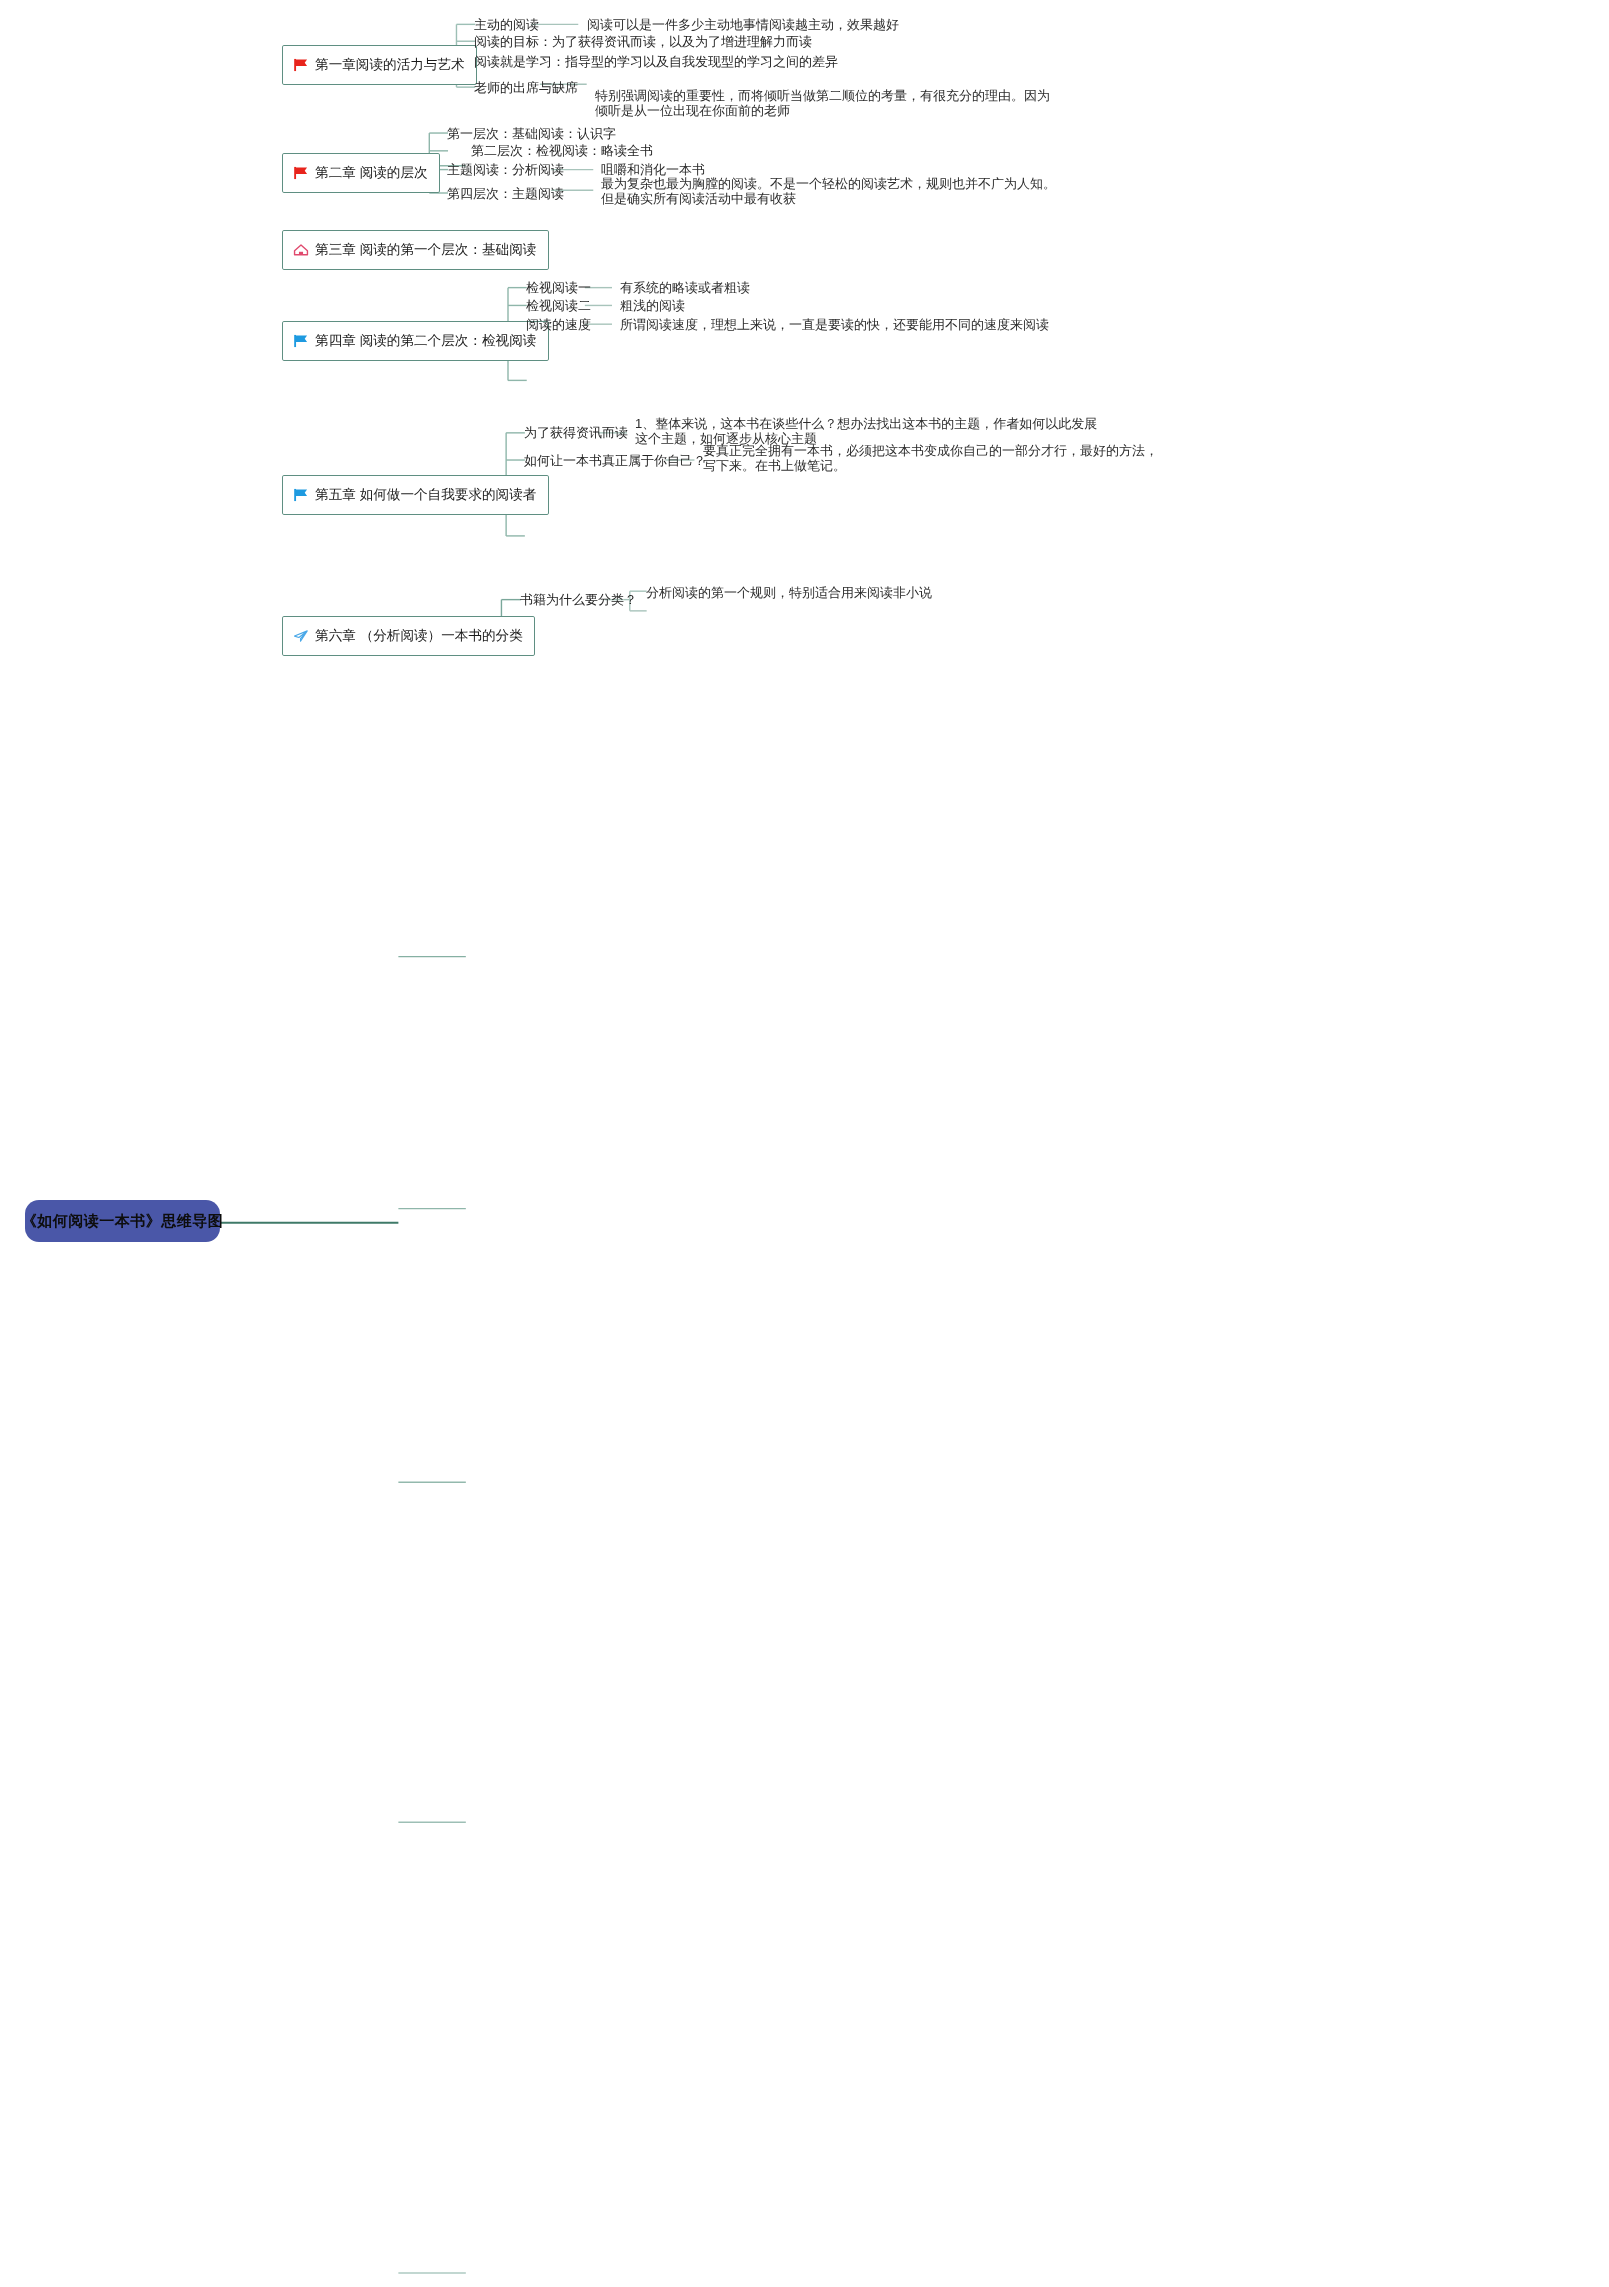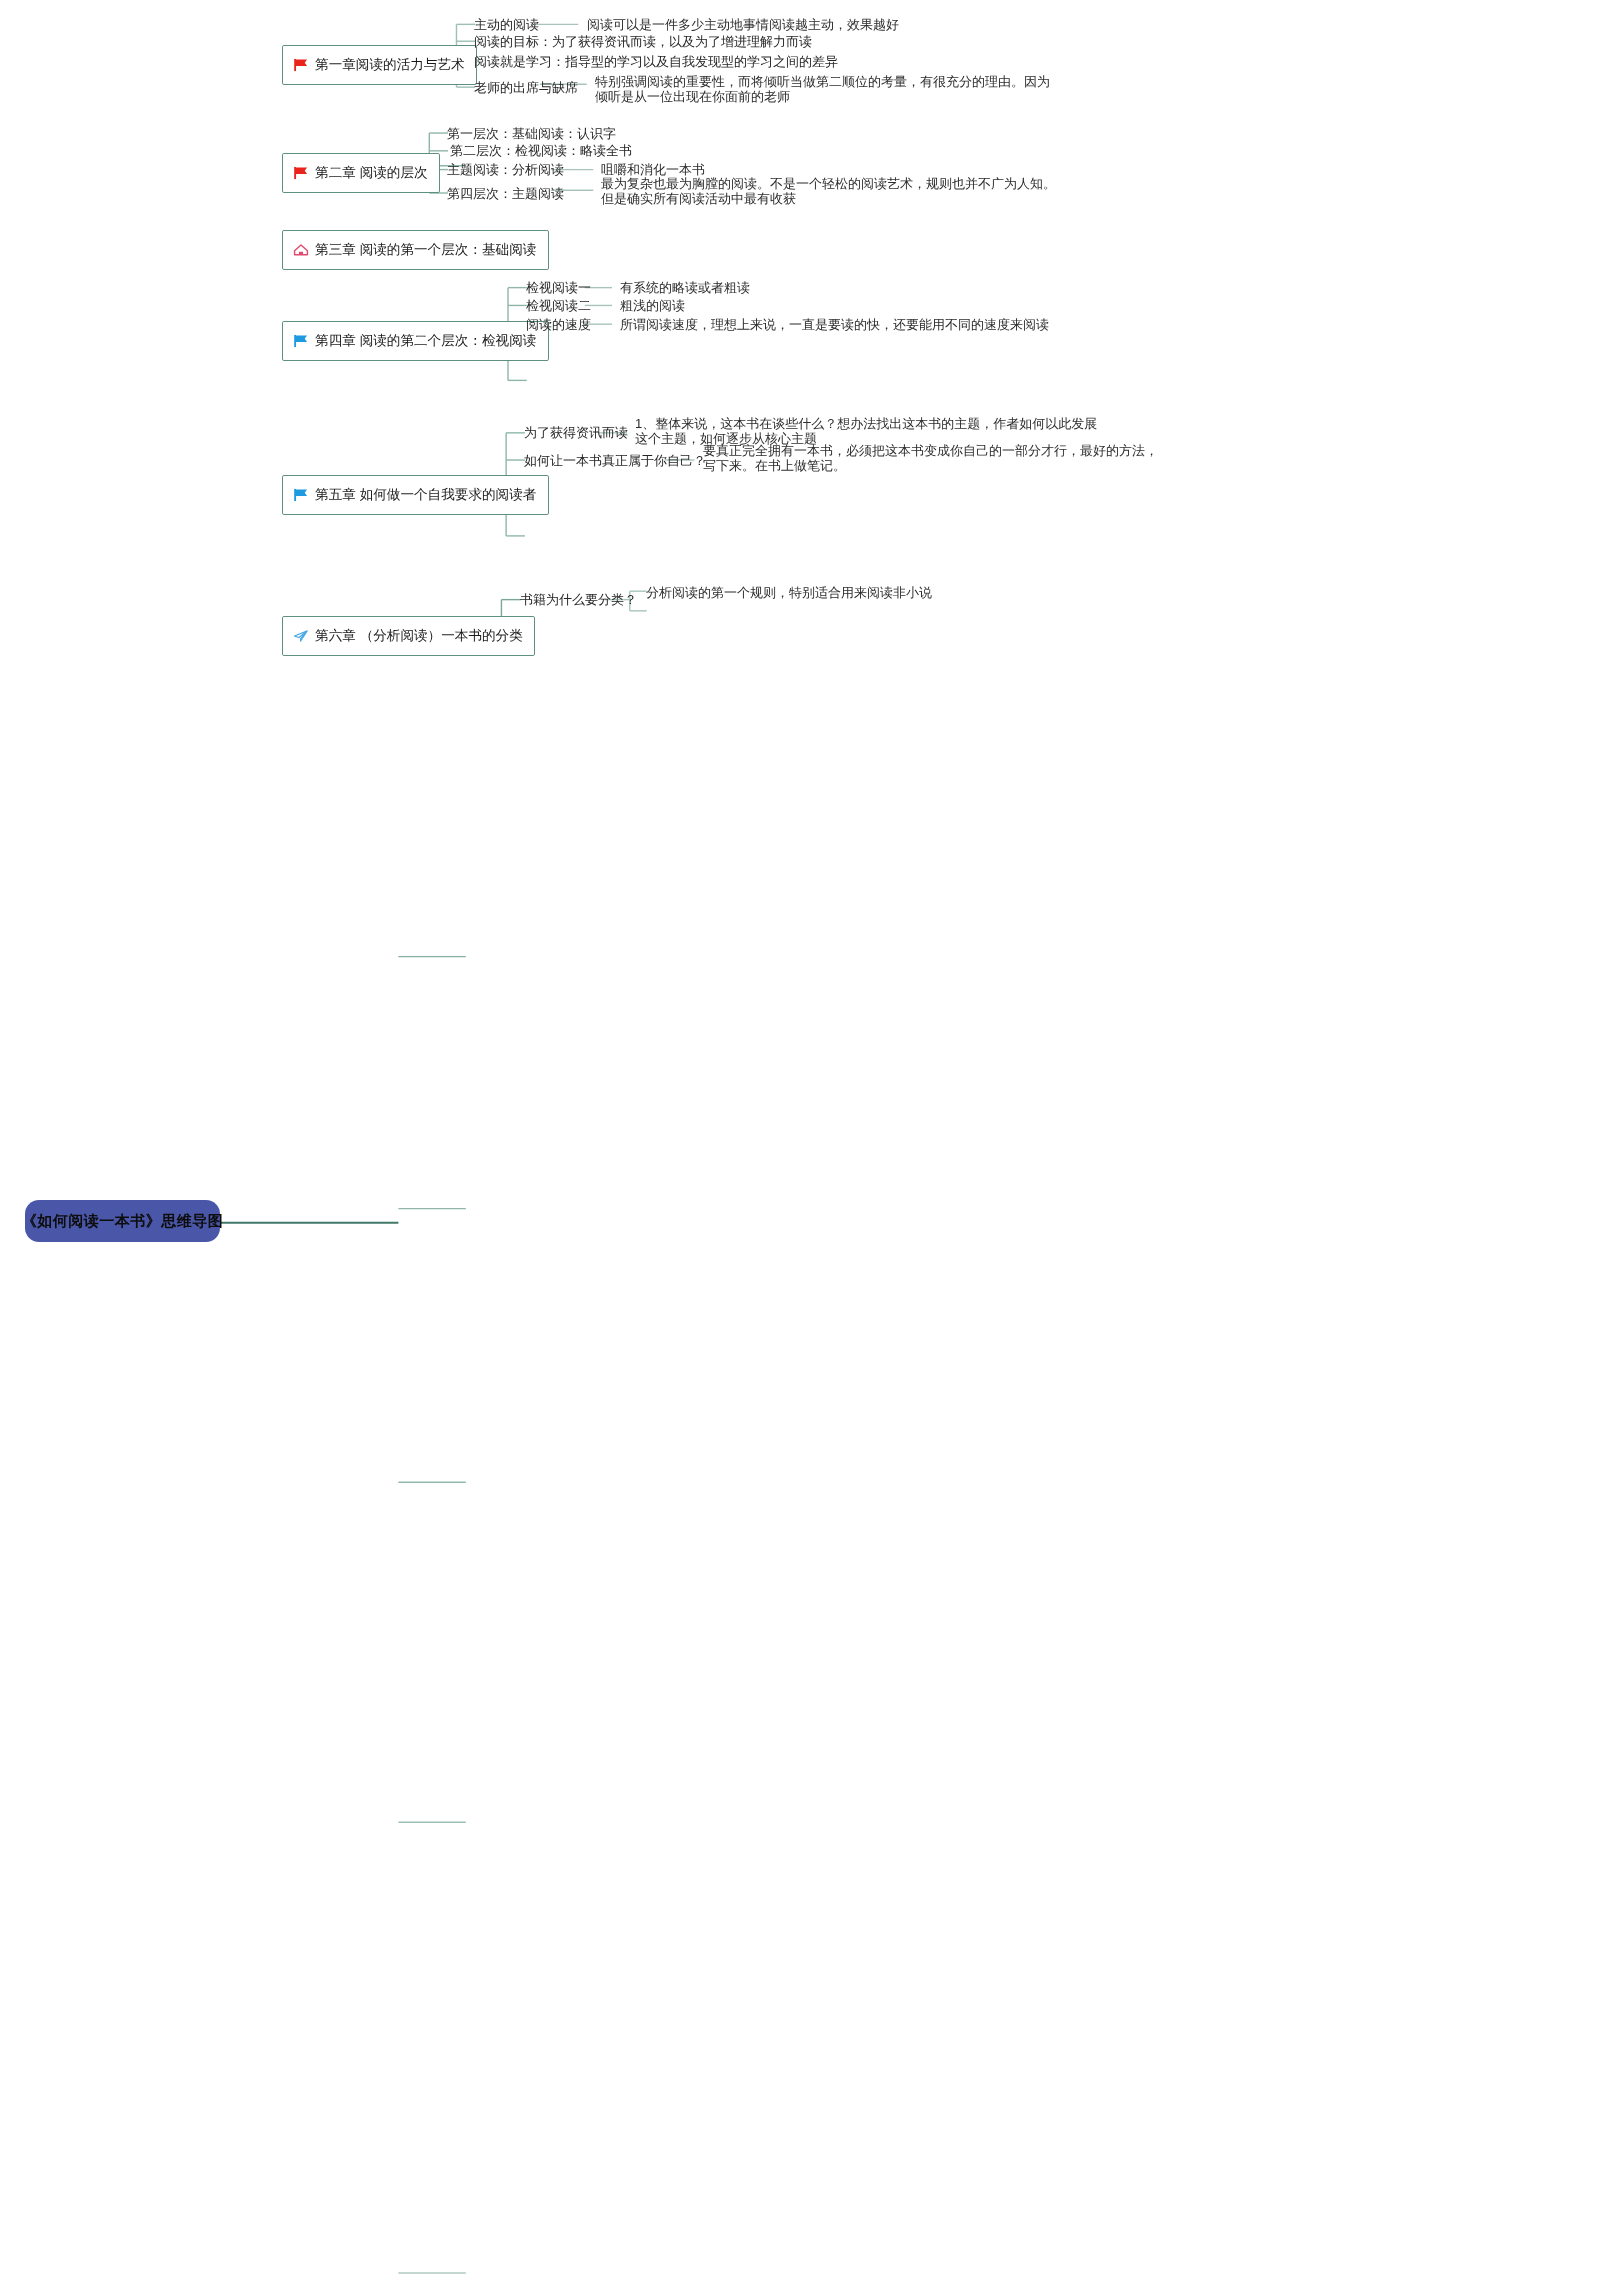--- a/index.html
+++ b/index.html
@@ -232,35 +232,35 @@
     <span class="ch-label">第一章阅读的活力与艺术</span>
   </div>
 
   <div class="leaf" style="left:474px; top:17px;">主动的阅读</div>
   <div class="leaf l3" style="left:587px; top:17px;">阅读可以是一件多少主动地事情阅读越主动，效果越好</div>
 
   <div class="leaf" style="left:474px; top:34px;">阅读的目标：为了获得资讯而读，以及为了增进理解力而读</div>
   <div class="leaf" style="left:474px; top:54px;">阅读就是学习：指导型的学习以及自我发现型的学习之间的差异</div>
 
   <div class="leaf" style="left:474px; top:80px;text-align:center;">老师的出席与缺席</div>
-  <div class="leaf l3" style="left:595px; top:74px;">特别强调阅读的重要性，而将倾听当做第二顺位的考量，有很充分的理由。因为
+  <div class="leaf l3" style="left:595px; top:88px;">特别强调阅读的重要性，而将倾听当做第二顺位的考量，有很充分的理由。因为
 倾听是从一位出现在你面前的老师</div>
 
   <div class="chapter" style="left:282px; top:153px;">
     <span class="ch-icon">
       <svg width="16" height="14" viewBox="0 0 17 15">
           <path d="M2.2,1 L2.2,14" stroke="#e8241c" stroke-width="2" fill="none"></path>
           <path d="M3,1.5 L15,1.5 L12.5,5 L15,8.5 L3,8.5 Z" fill="#e8241c"></path>
         </svg>
     </span>
     <span class="ch-label">第二章 阅读的层次</span>
   </div>
 
   <div class="leaf" style="left:447px; top:126px;">第一层次：基础阅读：认识字</div>
-  <div class="leaf" style="left:450px; top:143px;">第二层次：检视阅读：略读全书</div>
+  <div class="leaf" style="left:471px; top:143px;">第二层次：检视阅读：略读全书</div>
 
   <div class="leaf" style="left:447px; top:162px;">主题阅读：分析阅读</div>
   <div class="leaf l3" style="left:601px; top:162px;">咀嚼和消化一本书</div>
 
   <div class="leaf" style="left:447px; top:186px;">第四层次：主题阅读</div>
   <div class="leaf l3" style="left:601px; top:176px;">最为复杂也最为胸膛的阅读。不是一个轻松的阅读艺术，规则也并不广为人知。
 但是确实所有阅读活动中最有收获</div>
 
   <div class="chapter" style="left:282px; top:230px;">
     <span class="ch-icon">

